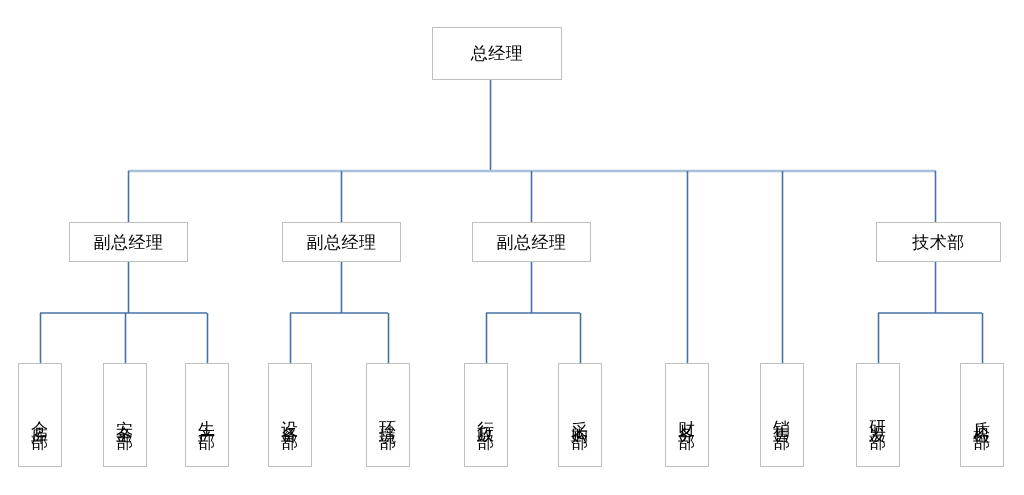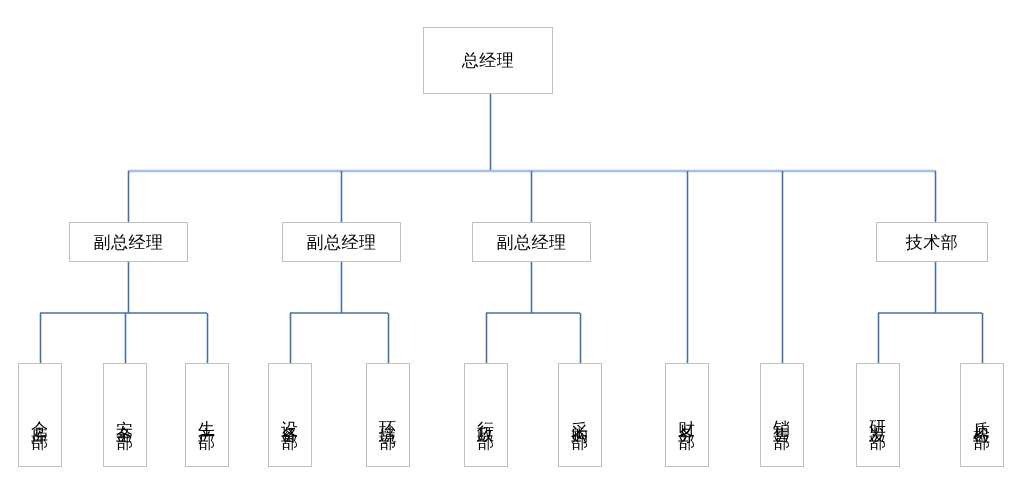--- a/index.html
+++ b/index.html
@@ -91,26 +91,26 @@
     </g>
 
     <g>
       <line x1="935.5" y1="262" x2="935.5" y2="313" stroke="#4472a8" stroke-width="1.6"></line>
       <line x1="878" y1="313" x2="982" y2="313" stroke="#4472a8" stroke-width="1.6"></line>
       <line x1="878.5" y1="313" x2="878.5" y2="363" stroke="#4472a8" stroke-width="1.6"></line>
       <line x1="982.5" y1="313" x2="982.5" y2="363" stroke="#4472a8" stroke-width="1.6"></line>
     </g>
   </svg>
 
-  <div class="node-box node-h" style="left:423px; top:27px; width:130px; height:67px;">总经理</div>
+  <div class="node-box node-h" style="left:432px; top:27px; width:130px; height:53px;">总经理</div>
 
   <div class="node-box node-h" style="left:69px; top:222px; width:119px; height:40px;">副总经理</div>
   <div class="node-box node-h" style="left:282px; top:222px; width:119px; height:40px;">副总经理</div>
   <div class="node-box node-h" style="left:472px; top:222px; width:119px; height:40px;">副总经理</div>
-  <div class="node-box node-h" style="left:876px; top:222px; width:112px; height:40px;">技术部</div>
+  <div class="node-box node-h" style="left:876px; top:222px; width:125px; height:40px;">技术部</div>
 
   <div class="node-box node-v" style="left:18px; top:363px; width:44px; height:104px;">仓库部</div>
   <div class="node-box node-v" style="left:103px; top:363px; width:44px; height:104px;">安全部</div>
   <div class="node-box node-v" style="left:185px; top:363px; width:44px; height:104px;">生产部</div>
   <div class="node-box node-v" style="left:268px; top:363px; width:44px; height:104px;">设备部</div>
   <div class="node-box node-v" style="left:366px; top:363px; width:44px; height:104px;">环境部</div>
   <div class="node-box node-v" style="left:464px; top:363px; width:44px; height:104px;">行政部</div>
   <div class="node-box node-v" style="left:558px; top:363px; width:44px; height:104px;">采购部</div>
   <div class="node-box node-v" style="left:665px; top:363px; width:44px; height:104px;">财务部</div>
   <div class="node-box node-v" style="left:760px; top:363px; width:44px; height:104px;">销售部</div>

